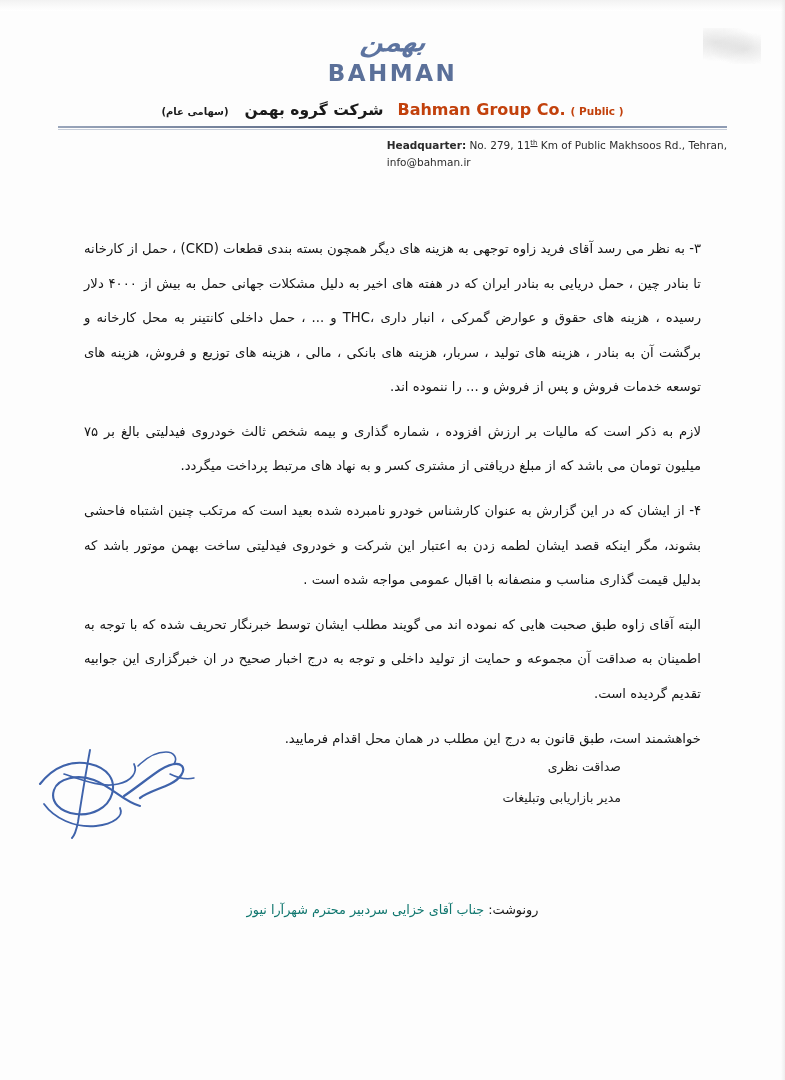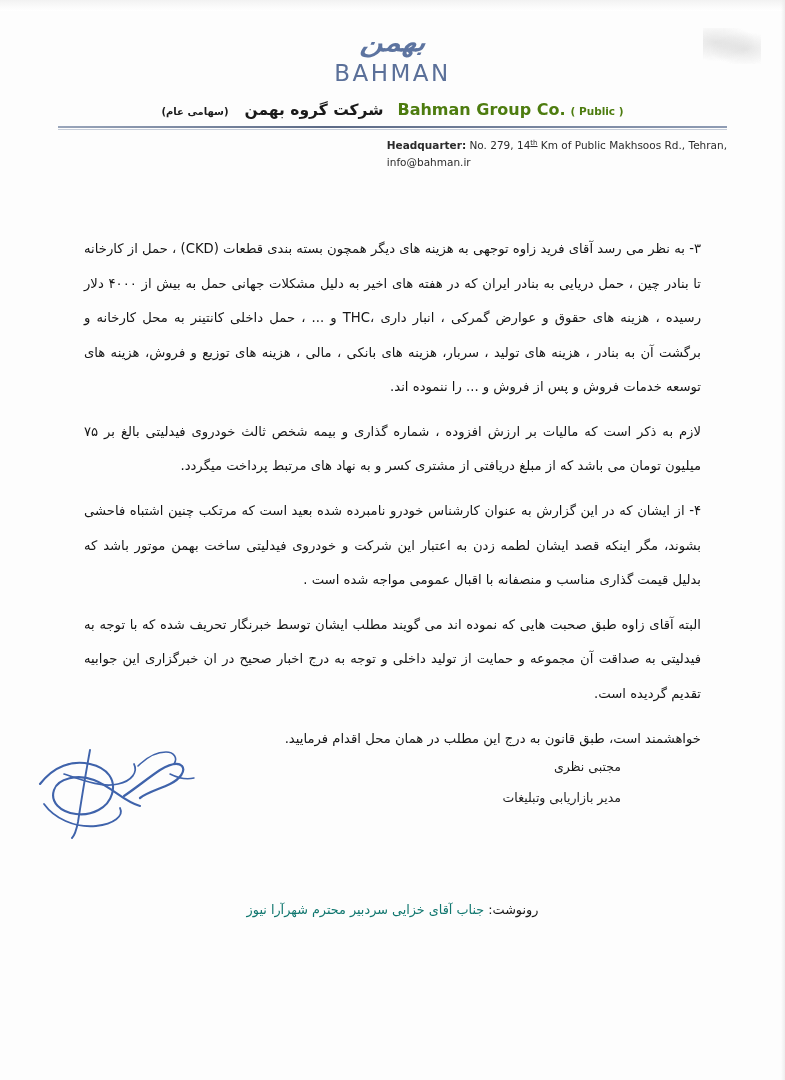--- a/index.html
+++ b/index.html
@@ -60,21 +60,21 @@
     direction: rtl;
     display: inline-block;
     transform: scaleX(1.25) skewX(-6deg);
     margin-bottom: 2px;
   }
   .logo-wordmark {
     display: block;
     color: #5b7099;
     font-family: "DejaVu Sans", sans-serif;
     font-size: 23px;
-    font-weight: 400;
+    font-weight: 700;
     letter-spacing: 2.5px;
     direction: ltr;
     margin-top: 5px;
   }
 
   .company-line {
     display: flex;
     align-items: baseline;
     justify-content: center;
     gap: 14px;
@@ -87,21 +87,21 @@
     font-size: 15.5px;
     font-weight: 700;
   }
   .company-fa .paren {
     font-size: 10px;
     font-weight: 600;
     margin-right: 16px;
   }
   .company-en {
     direction: ltr;
-    color: #4d7c0f;
+    color: #c2410c;
     font-size: 16px;
     font-weight: 700;
   }
   .company-en .paren {
     font-size: 10.5px;
     font-weight: 600;
     margin-left: 5px;
   }
 
   .rule {
@@ -242,38 +242,38 @@
     </div>
 
     <div class="rule"></div>
     <div class="rule thin"></div>
 
     <div class="contact-row">
 
       <div class="contact-en">
         <div>
           <b>Headquarter:</b>
-          <span>No. 279, 14</span><sup>th</sup><span> Km of Public Makhsoos Rd., Tehran,</span>
+          <span>No. 279, 11</span><sup>th</sup><span> Km of Public Makhsoos Rd., Tehran,</span>
         </div>
         <div>info@bahman.ir</div>
       </div>
 
 
     </div>
   </div>
 
   <div class="body-area">
 
     <p class="para">۳- به نظر می رسد آقای فرید زاوه توجهی به هزینه های دیگر همچون بسته بندی قطعات (CKD) ، حمل از کارخانه تا بنادر چین ، حمل دریایی به بنادر ایران که در هفته های اخیر به دلیل مشکلات جهانی حمل به بیش از ۴۰۰۰ دلار رسیده ، هزینه های حقوق و عوارض گمرکی ، انبار داری ،THC و ... ، حمل داخلی کانتینر به محل کارخانه و برگشت آن به بنادر ، هزینه های تولید ، سربار، هزینه های بانکی ، مالی ، هزینه های توزیع و فروش، هزینه های توسعه خدمات فروش و پس از فروش و ... را ننموده اند.</p>
 
     <p class="para">لازم به ذکر است که مالیات بر ارزش افزوده ، شماره گذاری و بیمه شخص ثالث خودروی فیدلیتی بالغ بر ۷۵ میلیون تومان می باشد که از مبلغ دریافتی از مشتری کسر و به نهاد های مرتبط پرداخت میگردد.</p>
 
     <p class="para">۴- از ایشان که در این گزارش به عنوان کارشناس خودرو نامبرده شده بعید است که مرتکب چنین اشتباه فاحشی بشوند، مگر اینکه قصد ایشان لطمه زدن به اعتبار این شرکت و خودروی فیدلیتی ساخت بهمن موتور باشد که بدلیل قیمت گذاری مناسب و منصفانه با اقبال عمومی مواجه شده است .</p>
 
-    <p class="para tight">البته آقای زاوه طبق صحبت هایی که نموده اند می گویند مطلب ایشان توسط خبرنگار تحریف شده که با توجه به فیدلیتی به صداقت آن مجموعه و حمایت از تولید داخلی و توجه به درج اخبار صحیح در ان خبرگزاری این جوابیه تقدیم گردیده است.</p>
+    <p class="para tight">البته آقای زاوه طبق صحبت هایی که نموده اند می گویند مطلب ایشان توسط خبرنگار تحریف شده که با توجه به اطمینان به صداقت آن مجموعه و حمایت از تولید داخلی و توجه به درج اخبار صحیح در ان خبرگزاری این جوابیه تقدیم گردیده است.</p>
 
     <p class="para-closing">خواهشمند است، طبق قانون به درج این مطلب در همان محل اقدام فرمایید.</p>
 
   </div>
 
   <div class="signature-block">
 
     <svg class="sig-scribble" viewBox="0 0 190 95">
       <g fill="none" stroke="#3f63ab" stroke-linecap="round" stroke-linejoin="round">
         <path d="M20 40 C34 22, 52 16, 70 20 C88 24, 96 36, 92 50 C88 64, 72 72, 56 70
@@ -282,21 +282,21 @@
         <path d="M44 30 C62 36, 82 44, 98 40 C112 37, 118 28, 114 20" stroke-width="1.7"></path>
         <path d="M104 52 C116 44, 128 34, 140 26 C150 20, 158 18, 162 22
                  C166 27, 160 35, 150 40 C140 45, 128 48, 120 54" stroke-width="2.2"></path>
         <path d="M118 22 C126 14, 136 8, 146 8 C154 8, 158 14, 154 20" stroke-width="1.6"></path>
         <path d="M24 60 C34 74, 54 84, 76 82 C94 80, 104 72, 100 64" stroke-width="1.8"></path>
         <path d="M150 30 C158 34, 166 36, 174 34" stroke-width="1.5"></path>
       </g>
     </svg>
 
     <div class="sig-names">
-      <div>مجتبی نظری</div>
+      <div>صداقت نظری</div>
       <div>مدیر بازاریابی وتبلیغات</div>
     </div>
   </div>
 
   <div class="cc-line">
     <span>رونوشت:</span>
     <span class="hl">جناب آقای خزایی سردبیر محترم شهرآرا نیوز</span>
   </div>
 
 </div>

